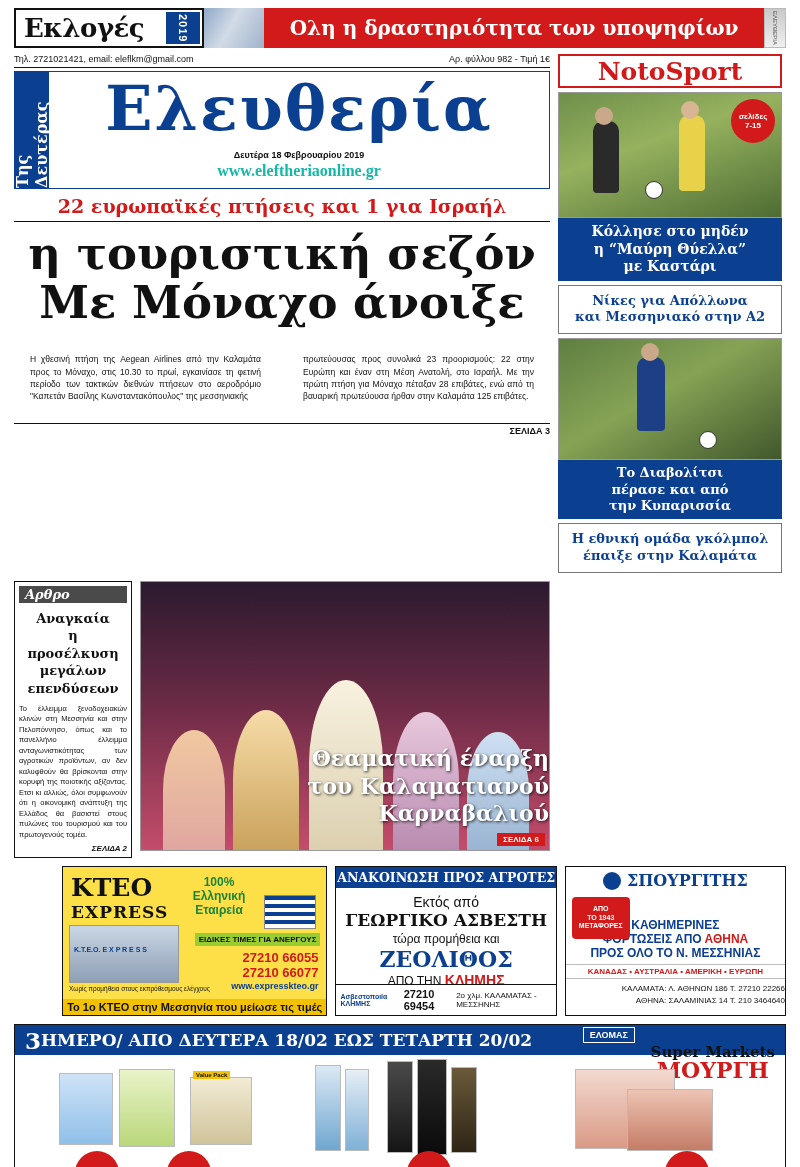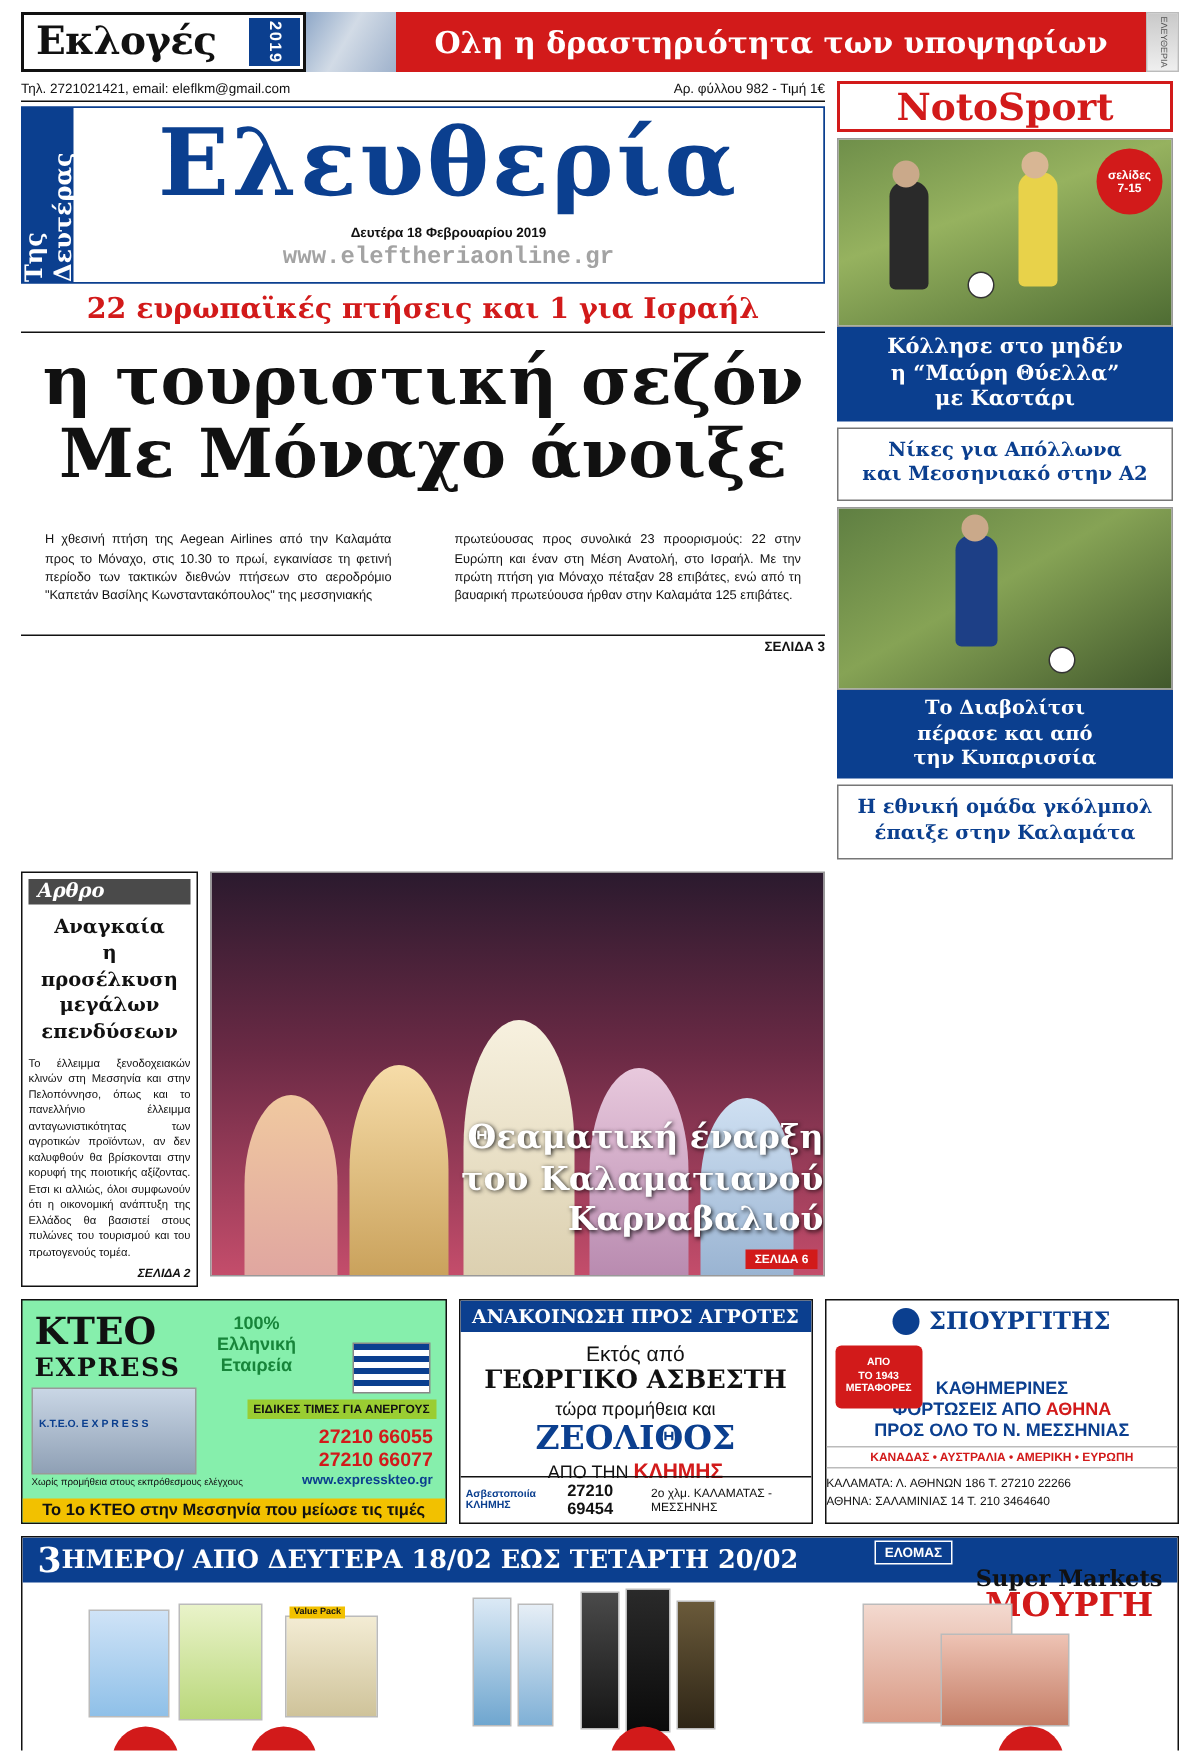--- a/index.html
+++ b/index.html
@@ -67,21 +67,21 @@
     position: absolute; left: 40px; right: 6px; top: 6px;
     text-align: center; font-family: "DejaVu Serif", serif; font-weight: bold;
     font-size: 62px; color: #0b3f8f; letter-spacing: 2px; line-height: 1;
   }
   .mast-date {
     position: absolute; left: 40px; right: 6px; top: 78px; text-align: center;
     font-size: 9px; font-weight: bold; color: #111;
   }
   .mast-site {
     position: absolute; left: 40px; right: 6px; top: 90px; text-align: center;
-    font-size: 16px; font-weight: bold; color: #a3a3a3; font-family: Liberation Mono, monospace;
+    font-size: 16px; font-weight: bold; color: #14b8a6; font-family: Liberation Serif, serif;
   }
 
   
   .col-right { width: 224px; display: flex; flex-direction: column; }
   .notosport {
     border: 2px solid #d21a1a; height: 34px; display: flex; align-items: center;
     justify-content: center; margin-bottom: 4px;
   }
   .notosport span {
     font-family: "DejaVu Serif", serif; font-weight: bold; font-size: 25px; color: #d21a1a;
@@ -160,21 +160,21 @@
   }
   .carn-ref {
     position: absolute; right: 4px; bottom: 4px; background: #d21a1a; color: #fff;
     font-size: 8px; font-weight: bold; padding: 2px 6px;
   }
   .queen { position: absolute; bottom: 0; border-radius: 50% 50% 0 0; }
 
   
   .ads-row { display: flex; gap: 8px; margin-top: 8px; }
   .ad { border: 1px solid #111; position: relative; overflow: hidden; }
-  .ad-kteo { width: 288px; height: 150px; background: #86efac; }
+  .ad-kteo { width: 288px; height: 150px; background: #fde047; margin-left: 48px; }
   .kteo-logo {
     position: absolute; left: 8px; top: 6px; font-family: "DejaVu Serif", serif;
     font-weight: bold; font-size: 25px; color: #111;
   }
   .kteo-logo .sub { display: block; font-size: 17px; color: #111; letter-spacing: 1px; }
   .kteo-green { color: #17853a; font-weight: bold; font-size: 12px; text-align: center; }
   .flag { width: 52px; height: 34px; position: absolute; right: 10px; top: 28px; border: 1px solid #888; }
   .flag div { height: 12.5%; background: #0b3f8f; }
   .flag div:nth-child(even) { background: #fff; }
   .ad-yellow-strip {
@@ -219,21 +219,21 @@
   .sp-badge {
     position: absolute; left: 6px; top: 30px; width: 58px; height: 42px;
     background: #d21a1a; color: #fff; font-size: 7px; font-weight: bold;
     display: flex; flex-direction: column; align-items: center; justify-content: center;
     border-radius: 4px; line-height: 1.2; text-align: center;
   }
   .sp-l1 { text-align: center; font-size: 12px; font-weight: bold; color: #0b3f8f; margin-top: 28px; }
   .sp-athina { color: #d21a1a; }
   .sp-l2 { text-align: center; font-size: 12px; font-weight: bold; color: #0b3f8f; }
   .sp-l3 { text-align: center; font-size: 8px; color: #d21a1a; font-weight: bold; margin-top: 4px; border-top: 1px solid #bbb; border-bottom: 1px solid #bbb; padding: 2px 0; }
-  .sp-l4 { text-align: left; font-size: 8px; margin-top: 4px; line-height: 1.5; }
+  .sp-l4 { text-align: right; font-size: 8px; margin-top: 4px; line-height: 1.5; }
 
   
   .super {
     margin-top: 8px; border: 1px solid #111; height: 225px; position: relative;
     background: #fff; overflow: hidden;
   }
   .super-head {
     background: #0b3f8f; color: #fff; height: 30px; display: flex; align-items: center;
     padding-left: 10px; font-weight: bold; font-size: 17px; font-family: "DejaVu Serif", serif;
   }

